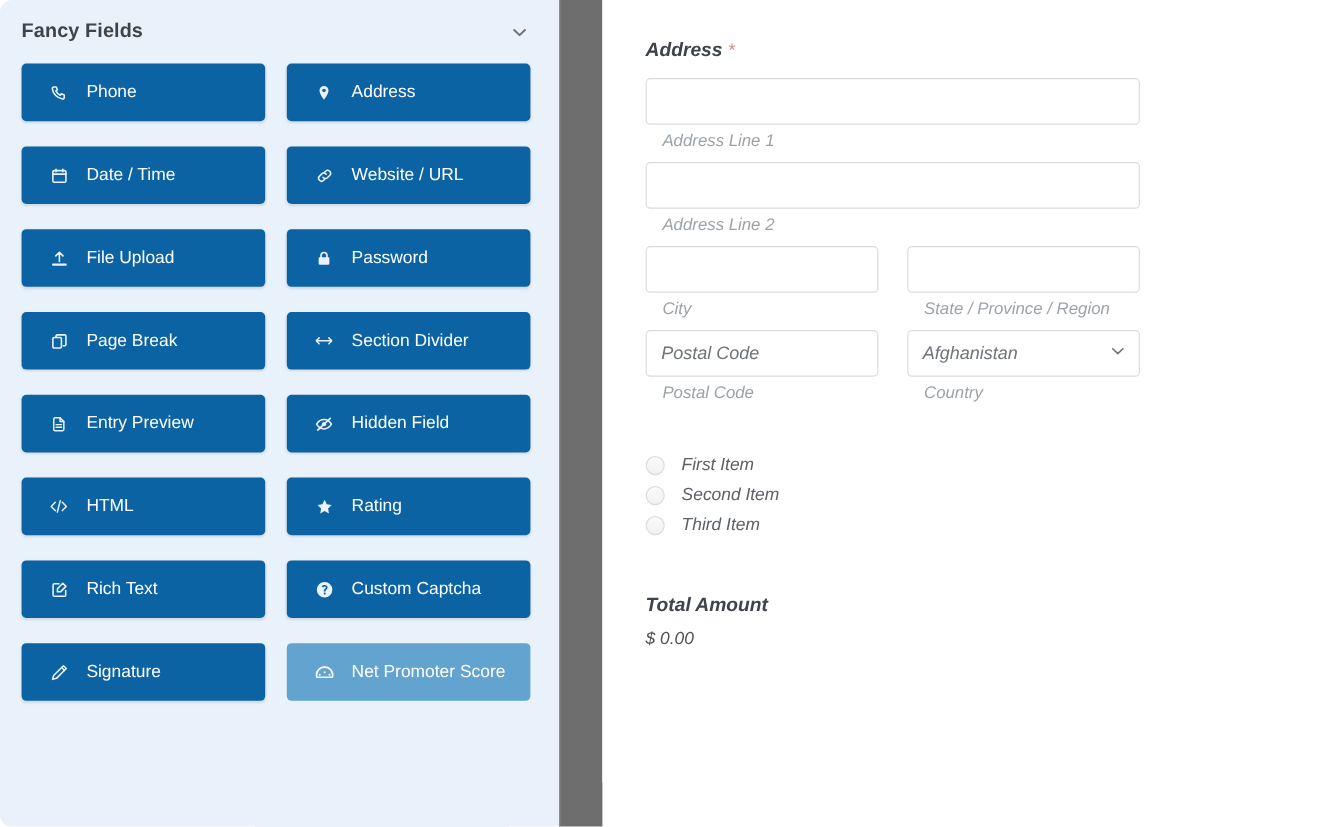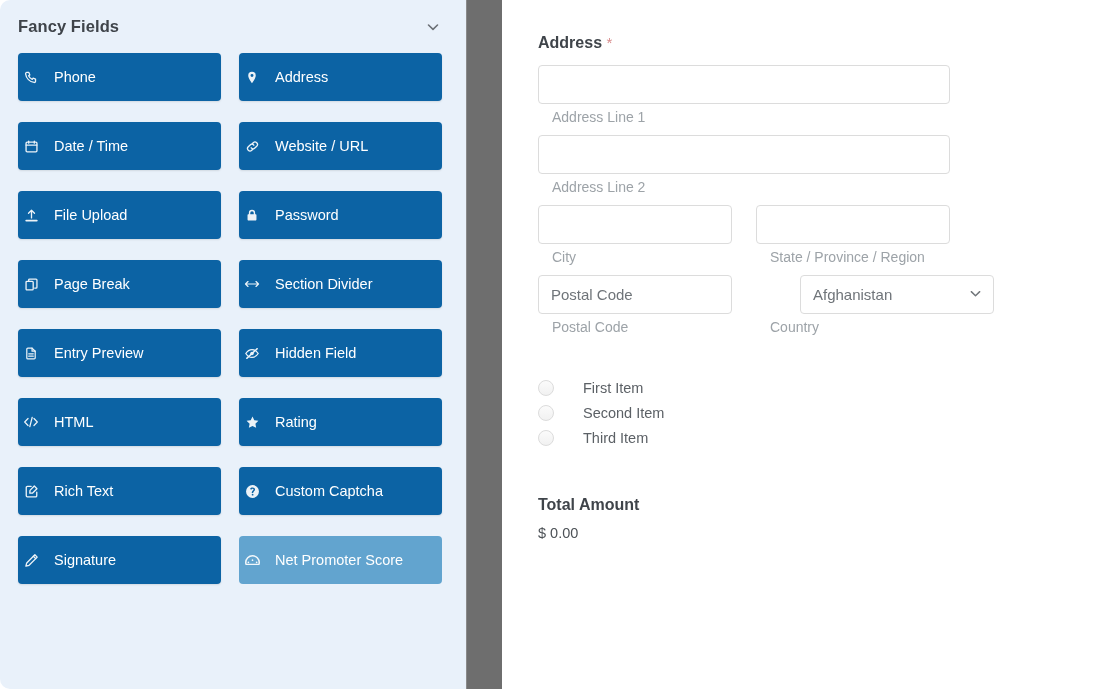--- a/index.html
+++ b/index.html
@@ -56,21 +56,21 @@
     grid-template-columns: 203px 203px;
     column-gap: 18px;
     row-gap: 21px;
   }
   .field-btn {
     height: 48px;
     background: #0c63a4;
     border-radius: 4px;
     display: flex;
     align-items: center;
-    padding-left: 2px;
+    padding-left: 20px;
     color: #ffffff;
     font-size: 14.5px;
     cursor: pointer;
     user-select: none;
     box-shadow: 0 1px 2px rgba(0,0,0,.10);
   }
   .field-btn.light { background: #62a4cf; box-shadow: none; }
   .field-btn .ico {
     width: 22px;
     min-width: 22px;
@@ -101,20 +101,21 @@
   
   .preview {
     position: relative;
     flex: 1 1 auto;
     height: 652px;
     background: #ffffff;
     border-top-right-radius: 10px;
     border-bottom-right-radius: 10px;
     overflow: hidden;
     padding: 34px 0 0 36px;
+    font-style: italic;
   }
   .pv-inner { width: 412px; }
 
   .fld-label {
     font-size: 16px;
     font-weight: bold;
     color: #3f444a;
     margin-bottom: 13px;
   }
   .req { color: #d88c8c; font-weight: normal; font-size: 15px; }
@@ -144,42 +145,40 @@
     width: 194px; height: 39px;
     border: 1px solid #dcdcdc;
     border-radius: 4px;
     background: #fff;
     display: flex; align-items: center;
     padding: 0 10px 0 12px;
     font-size: 15px;
     color: #6f7479;
     justify-content: space-between;
     cursor: pointer;
-    margin-left: 44px;
   }
 
   .blockgap { height: 30px; }
 
   .radio-row {
     display: flex;
     align-items: center;
     height: 25px;
     cursor: pointer;
   }
   .radio {
     width: 16px; height: 16px;
     border-radius: 50%;
     border: 1px solid #dcdcdc;
     background: linear-gradient(#fbfbfb,#f1f1f1);
     margin-right: 14px;
   }
   .radio-lbl {
     font-size: 14.5px;
     color: #5c6166;
-    margin-left: 15px;
   }
   .total-amt {
     font-size: 14.5px;
     color: #4d5257;
   }
 </style>
 </head>
 <body>
 
 <div id="app">

